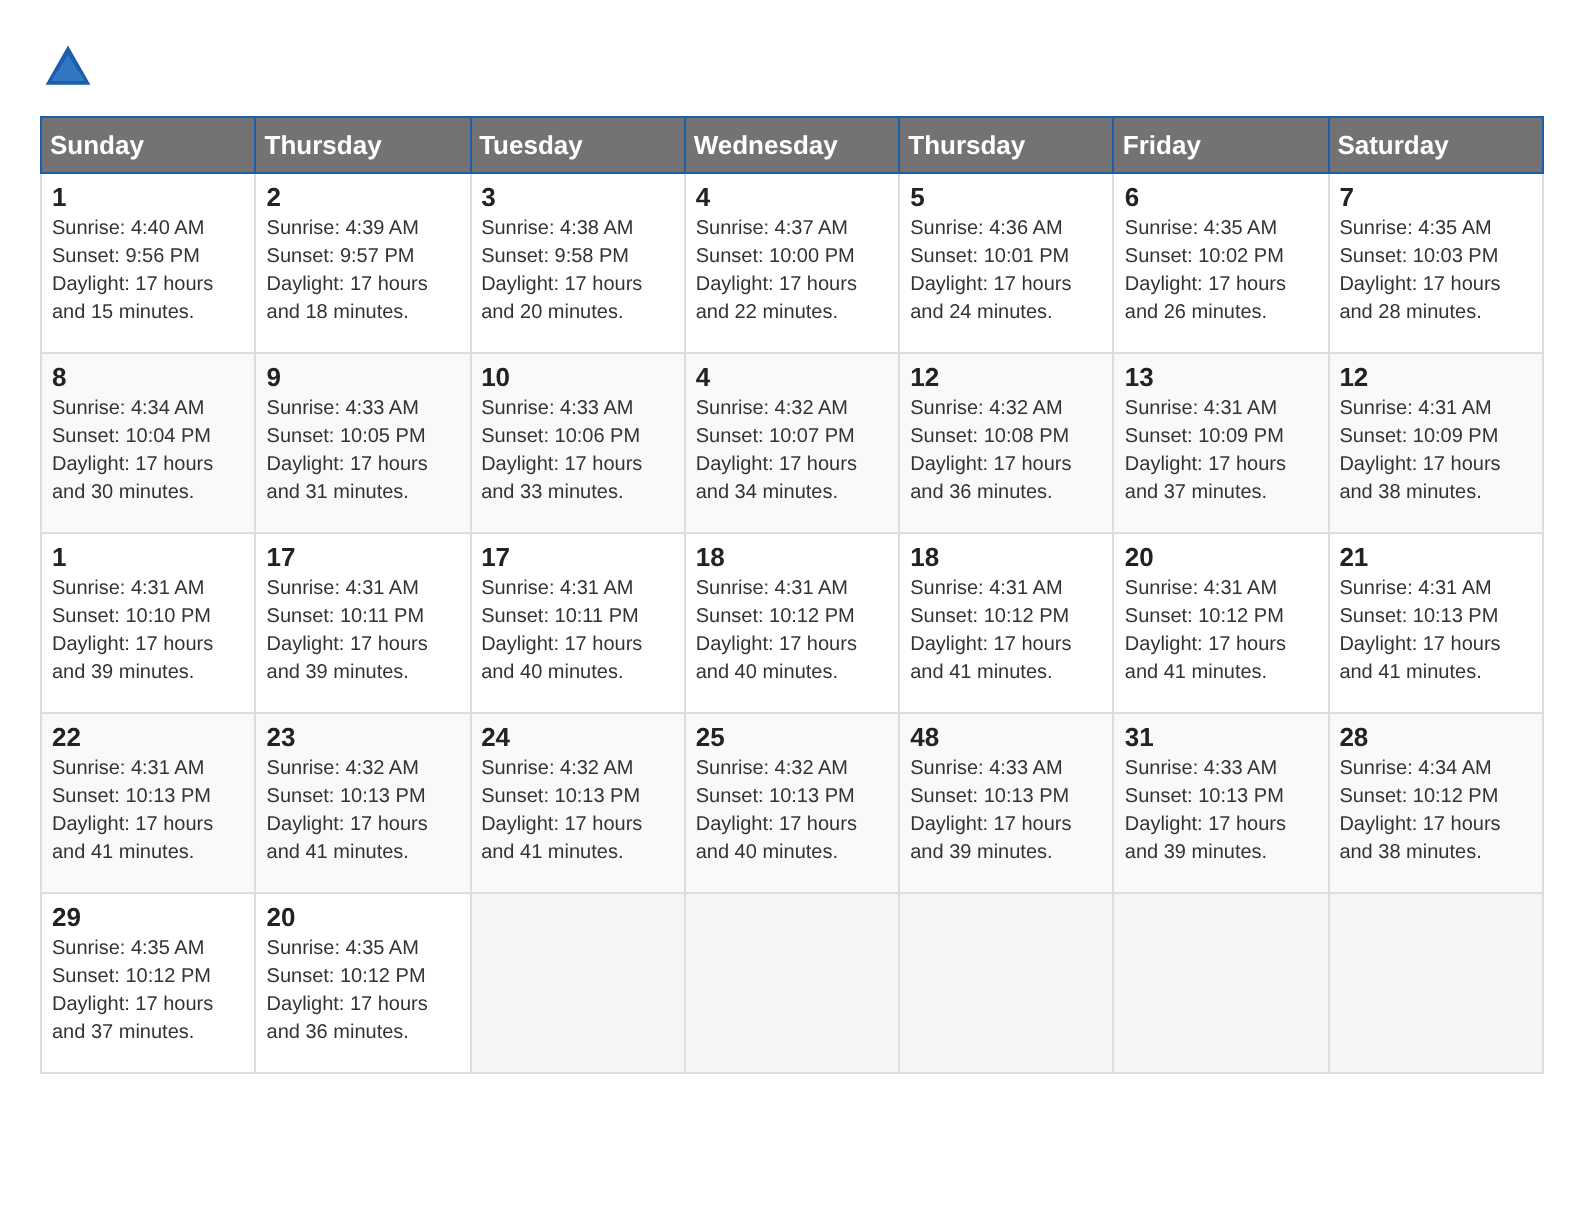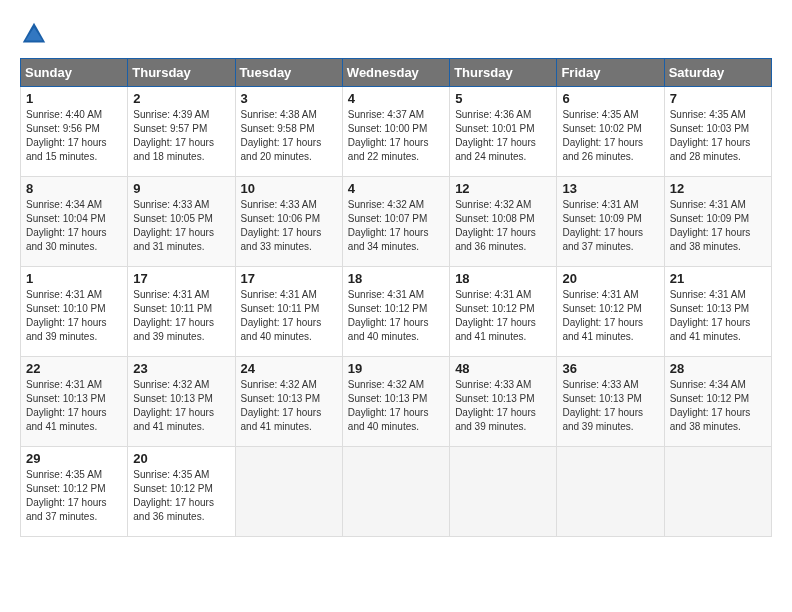--- a/index.html
+++ b/index.html
@@ -225,29 +225,29 @@
         </td>
         <td>
           <span class="day-number">23</span>
           <div class="day-info">Sunrise: 4:32 AM<br>Sunset: 10:13 PM<br>Daylight: 17 hours and 41 minutes.</div>
         </td>
         <td>
           <span class="day-number">24</span>
           <div class="day-info">Sunrise: 4:32 AM<br>Sunset: 10:13 PM<br>Daylight: 17 hours and 41 minutes.</div>
         </td>
         <td>
-          <span class="day-number">19</span>
+          <span class="day-number">25</span>
           <div class="day-info">Sunrise: 4:32 AM<br>Sunset: 10:13 PM<br>Daylight: 17 hours and 40 minutes.</div>
         </td>
         <td>
           <span class="day-number">48</span>
           <div class="day-info">Sunrise: 4:33 AM<br>Sunset: 10:13 PM<br>Daylight: 17 hours and 39 minutes.</div>
         </td>
         <td>
-          <span class="day-number">36</span>
+          <span class="day-number">31</span>
           <div class="day-info">Sunrise: 4:33 AM<br>Sunset: 10:13 PM<br>Daylight: 17 hours and 39 minutes.</div>
         </td>
         <td>
           <span class="day-number">28</span>
           <div class="day-info">Sunrise: 4:34 AM<br>Sunset: 10:12 PM<br>Daylight: 17 hours and 38 minutes.</div>
         </td>
       </tr>
       <tr>
         <td>
           <span class="day-number">29</span>

